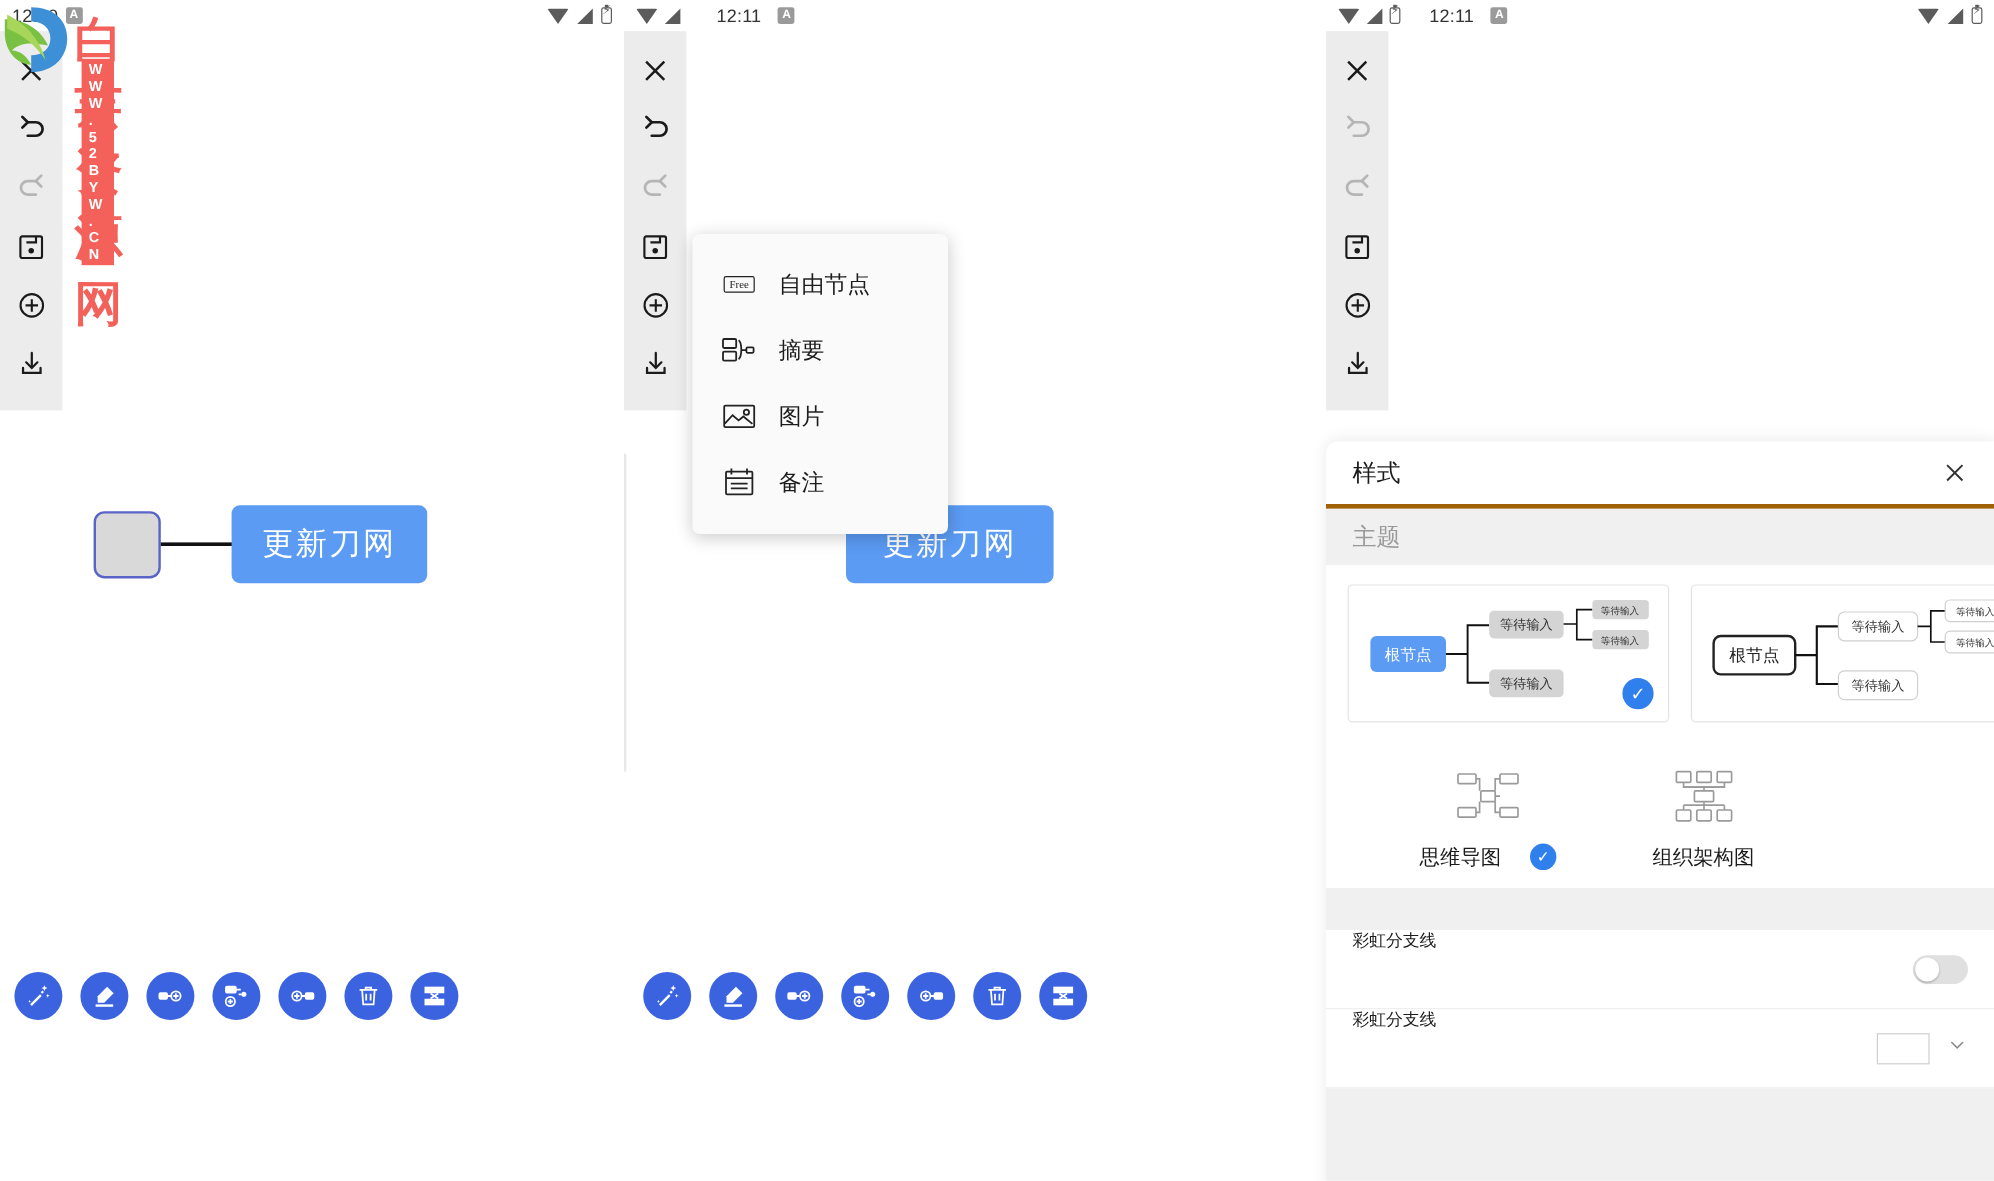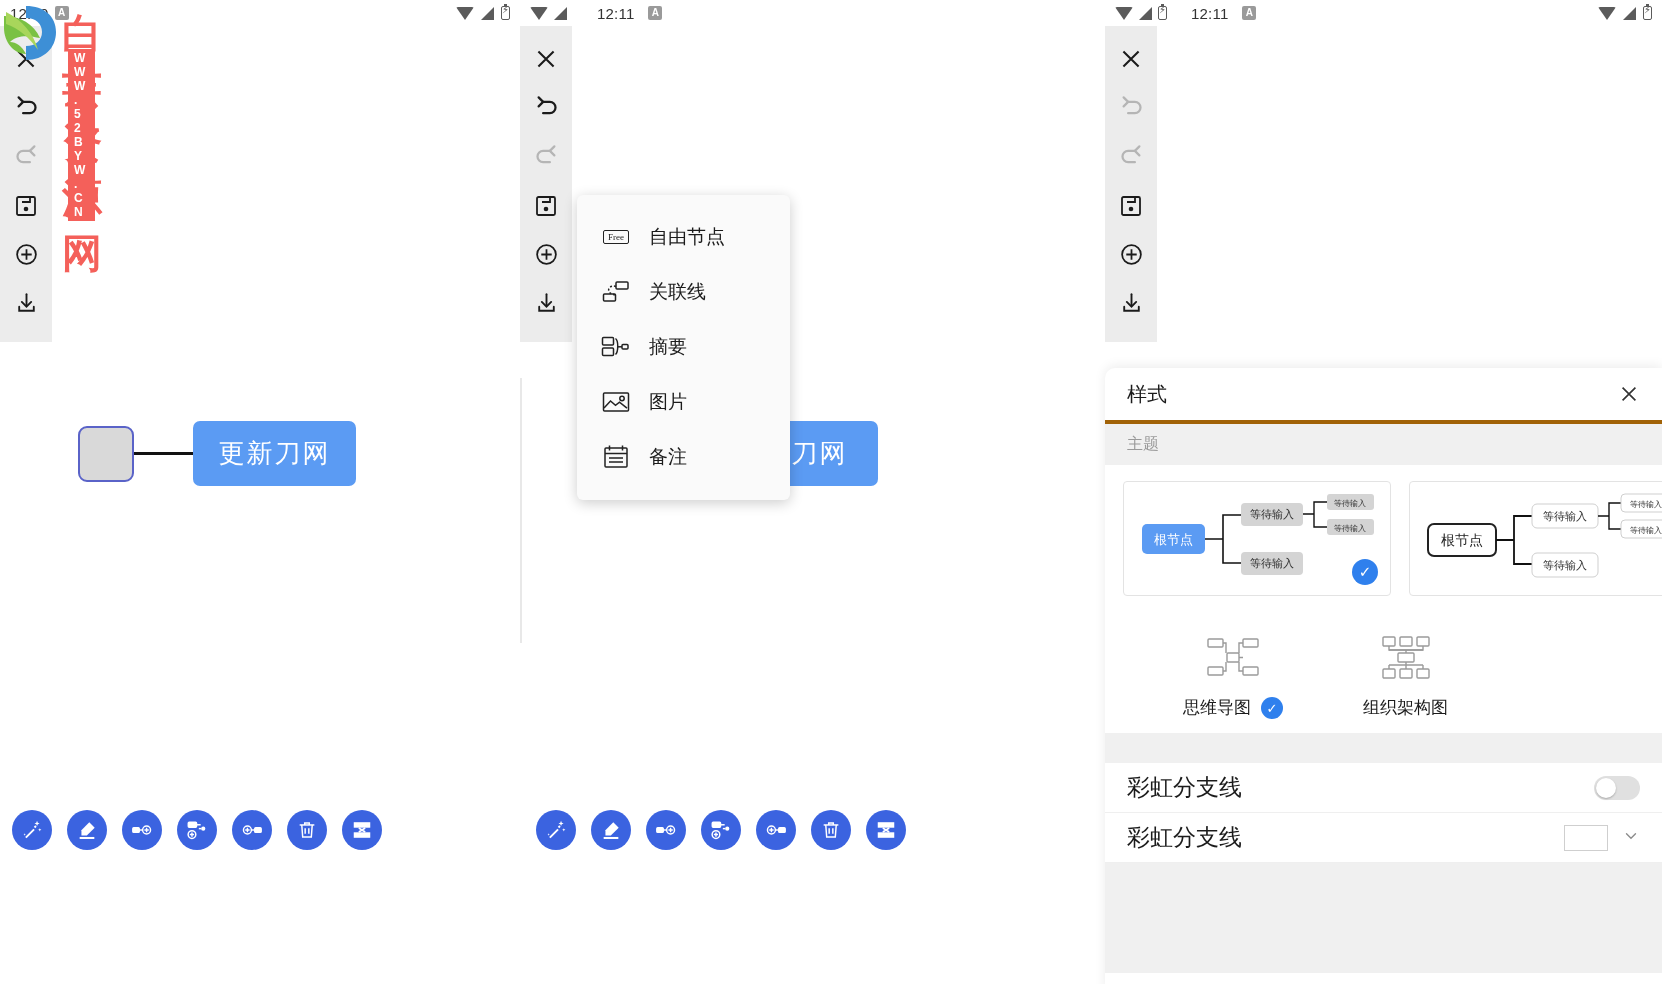--- a/index.html
+++ b/index.html
@@ -97,44 +97,44 @@
     background: #fff; border-top-left-radius: 10px;
     box-shadow: 0 -2px 12px rgba(0,0,0,.08); z-index: 25; overflow: hidden;
   }
   .sp-header {
     height: 56px; display: flex; align-items: center; padding: 0 22px;
     border-bottom: 4px solid #a16207;
   }
   .sp-title { font-size: 20px; color: #1b1b1b; }
   .sp-close { margin-left: auto; color: #333; display:flex; }
   .sp-section-label {
-    background: #f0f0f0; color: #9a9a9a; font-size: 16px;
+    background: #f0f0f0; color: #9a9a9a; font-size: 20px;
     padding: 10px 22px; 
   }
   .theme-row { display: flex; gap: 18px; padding: 16px 18px 18px 18px; }
   .theme-card {
     width: 268px; height: 115px; border: 1px solid #e3e3e3; border-radius: 4px;
     position: relative; flex: none; background: #fff;
   }
   .theme-check {
     position: absolute; right: 12px; bottom: 10px;
     width: 26px; height: 26px; border-radius: 50%; background: #2f80ed;
     display: flex; align-items: center; justify-content: center; color: #fff; font-size: 15px;
   }
   .shape-row { display: flex; gap: 80px; padding: 20px 0 14px 78px; align-items: flex-end; }
   .shape-item { display: flex; flex-direction: column; align-items: center; gap: 10px; }
-  .shape-label-line { display: flex; align-items: flex-end; gap: 10px; }
+  .shape-label-line { display: flex; align-items: flex-start; gap: 24px; }
   .shape-label { font-size: 17px; color: #1b1b1b; }
   .shape-check {
     width: 22px; height: 22px; border-radius: 50%; background: #2f80ed;
     display: flex; align-items: center; justify-content: center; color: #fff; font-size: 13px;
   }
   .sp-row {
-    height: 50px; display: flex; align-items: center; padding: 0 22px;
-    border-bottom: 1px solid #efefef; font-size: 23px; color: #1b1b1b;
+    height: 66px; display: flex; padding: 0 22px;
+    border-bottom: 1px solid #efefef; font-size: 14px; color: #1b1b1b;
   }
   .sp-row .spacer { margin-left: auto; display:flex; align-items:center; gap:14px; }
   .toggle {
     width: 46px; height: 24px; border-radius: 12px; background: #e0e0e0; position: relative;
   }
   .toggle .knob { position: absolute; top: 2px; left: 2px; width: 20px; height: 20px; border-radius: 50%; background: #fff; box-shadow:0 1px 2px rgba(0,0,0,.25); }
   .color-swatch { width: 44px; height: 26px; border: 1px solid #cfcfcf; background: #fff; }
   .chev { color: #8b8b8b; font-size: 16px; }
   .sp-footer { background: #f0f0f0; height: 110px; }
 
@@ -329,30 +329,20 @@
     <div class="panel-divider" style="left:0px;"></div>
 
     <div class="mm-node-root" style="position:absolute;left:185px;top:421px;width:173px;height:65px;">更新刀网</div>
 
     <div class="ctx-menu">
       <div class="ctx-item">
         <span class="ctx-ico">
           <span class="free-box">Free</span>
         </span>
         <span>自由节点</span>
-      </div>
-      <div class="ctx-item">
-        <span class="ctx-ico">
-          <svg width="28" height="26" viewBox="0 0 28 26" fill="none" stroke="#222" stroke-width="1.5">
-              <rect x="14" y="3" width="12" height="7" rx="1"></rect>
-              <rect x="1.5" y="15" width="12" height="7" rx="1"></rect>
-              <path d="M14 7.5C9 6 5.5 9 7 12.5s7 2 6 5.5" stroke-dasharray="2 2"></path>
-            </svg>
-        </span>
-        <span>关联线</span>
       </div>
       <div class="ctx-item">
         <span class="ctx-ico">
           <svg width="30" height="26" viewBox="0 0 30 26" fill="none" stroke="#222" stroke-width="1.5">
               <rect x="1.5" y="3.5" width="11" height="7.5" rx="1"></rect>
               <rect x="1.5" y="14" width="11" height="7.5" rx="1"></rect>
               <path d="M14.5 4.5c3 2 3 13.5 0 16"></path>
               <rect x="21" y="10.5" width="6" height="4.5" rx="1"></rect>
               <path d="M17 12.8h4"></path>
             </svg>

